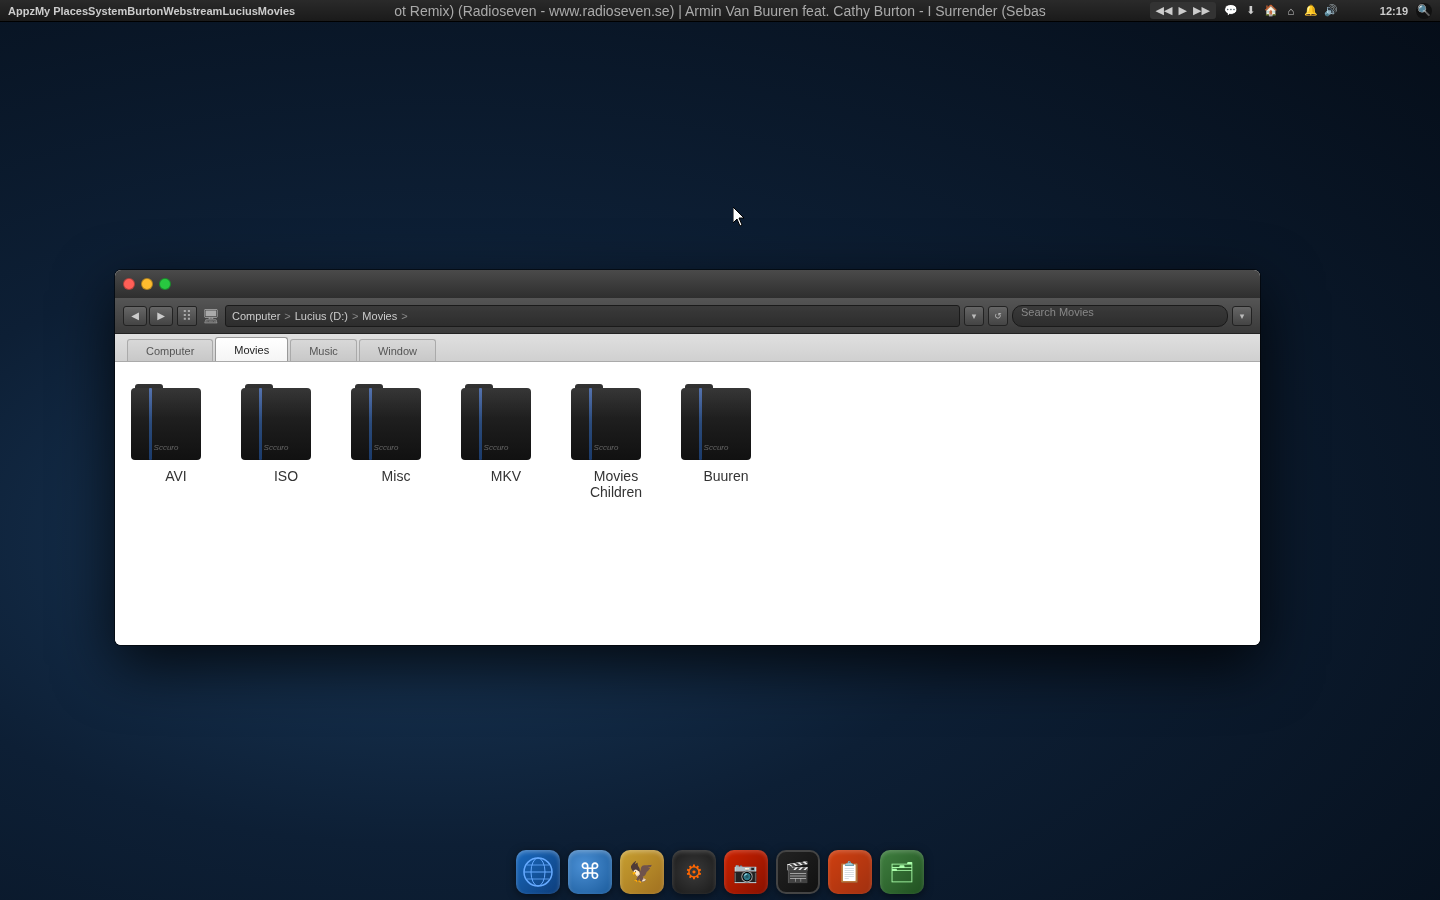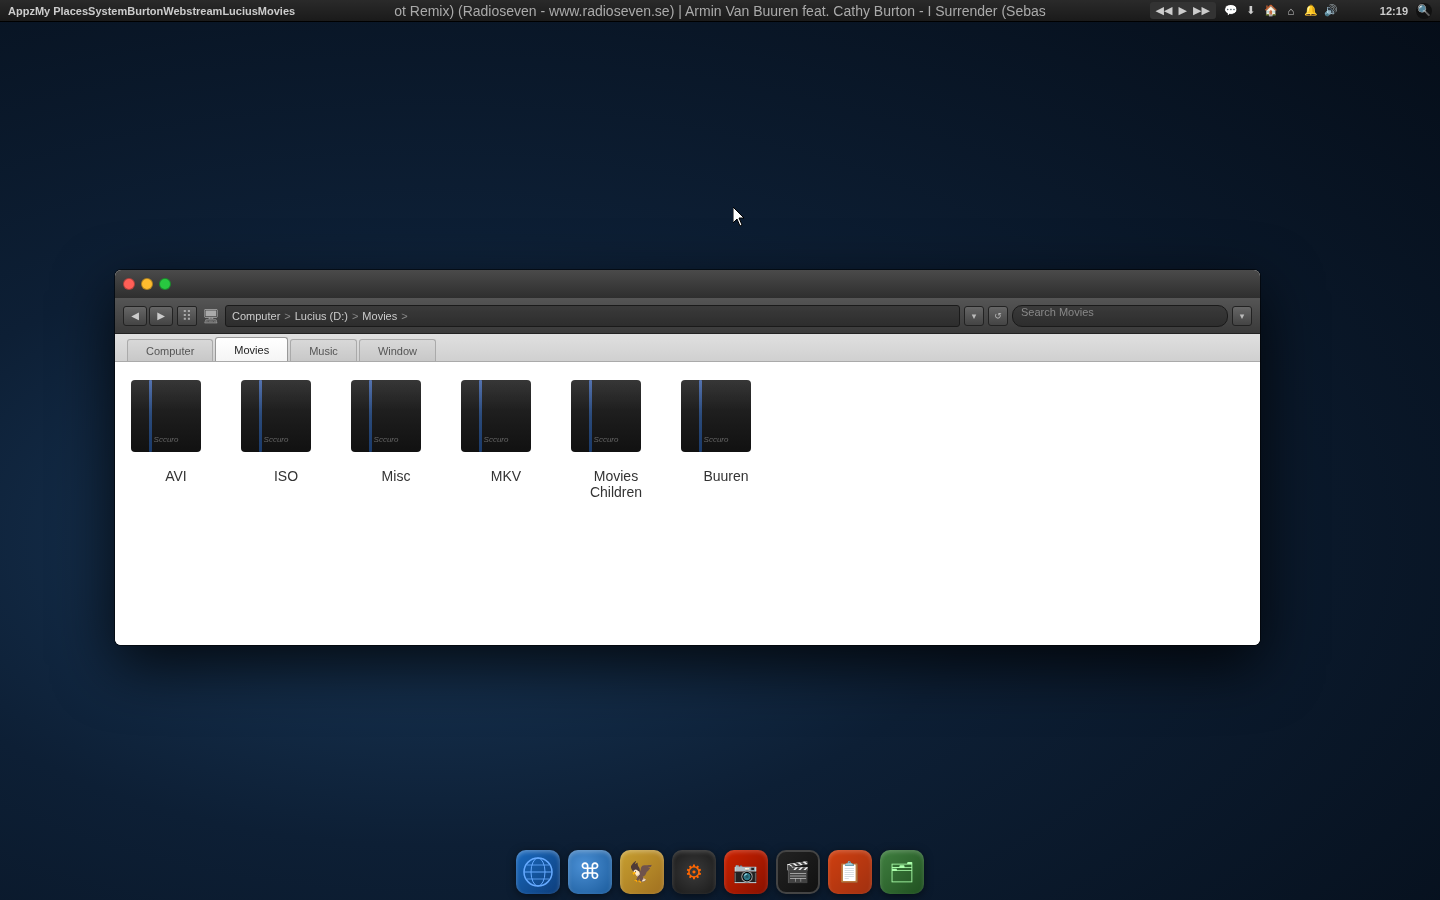--- a/index.html
+++ b/index.html
@@ -321,21 +321,21 @@
     }
 
     .folder-icon {
       width: 90px;
       height: 80px;
       position: relative;
     }
 
     .folder-body {
       position: absolute;
-      bottom: 12px;
+      bottom: 4px;
       left: 0;
       width: 70px;
       height: 72px;
       background: linear-gradient(to bottom, #2a2a2a 0%, #1a1a1a 60%, #111 100%);
       border-radius: 4px 4px 4px 4px;
     }
 
     .folder-tab {
       position: absolute;
       top: 0;

